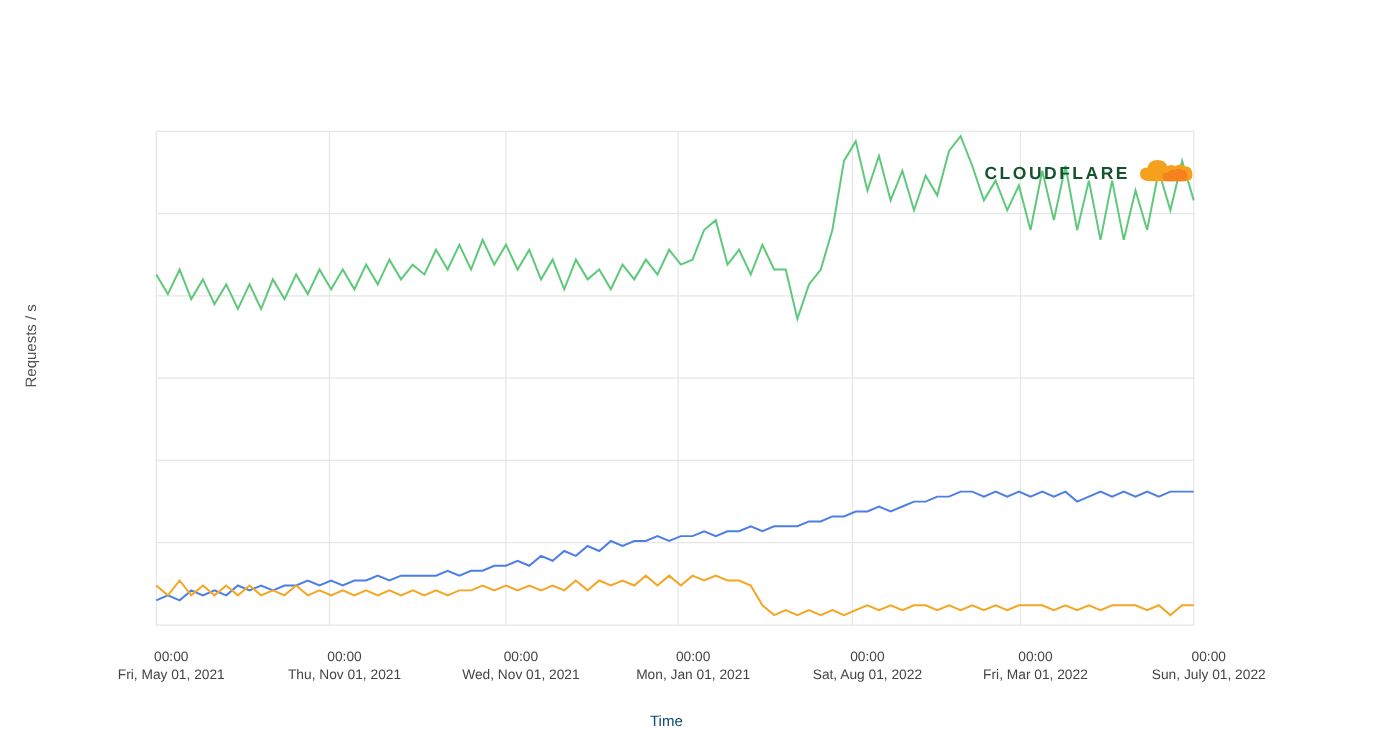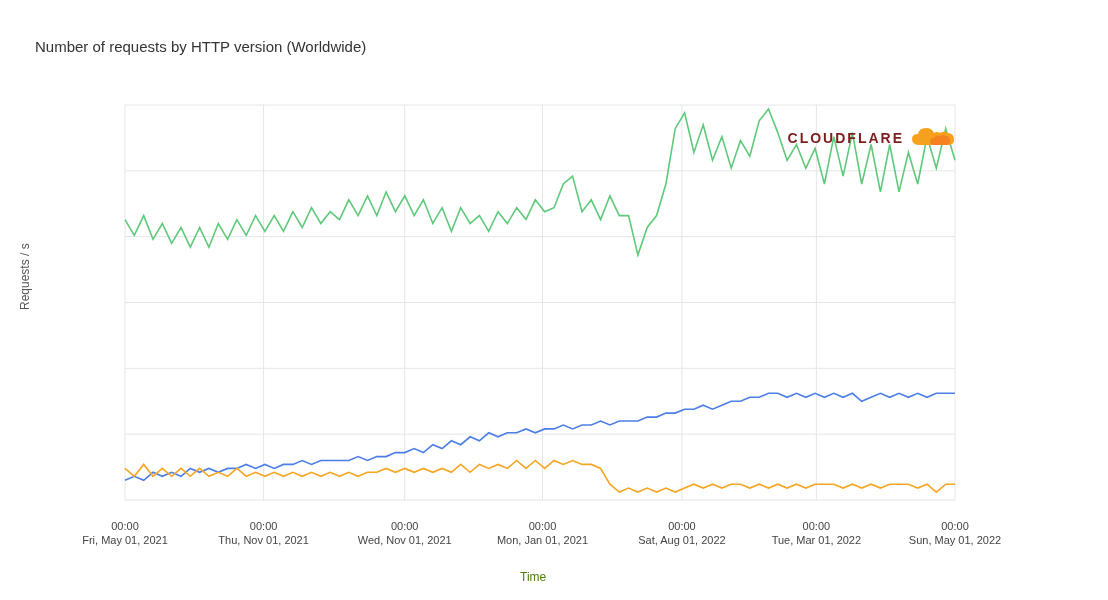--- a/index.html
+++ b/index.html
@@ -1,38 +1,37 @@
 <!DOCTYPE html>
 <html><head>
 <meta charset="utf-8">
 <style>
   html,body{margin:0;padding:0;background:#fff;font-family:-apple-system,BlinkMacSystemFont,"Segoe UI",Helvetica,Arial,sans-serif;color:#333;font-size:12px}
   .page{width:1108px;height:600px;position:relative;box-sizing:border-box}
   .title{position:absolute;left:35px;top:38px;font-size:15px;font-weight:500;color:#333}
   .ylabel{position:absolute;left:18px;top:310px;transform:rotate(-90deg);transform-origin:left top;font-size:12px;color:#555}
-  .xlabel{position:absolute;left:520px;top:570px;font-size:12px;color:#4d7c0f}
+  .xlabel{position:absolute;left:520px;top:570px;font-size:12px;color:#0c4a6e}
   .plot{position:absolute;left:95px;top:90px;width:870px;height:425px}
   .grid line{stroke:#e6e6e6;stroke-width:1}
   .series{fill:none;stroke-width:1.6}
-  .xticks{position:absolute;left:95px;top:520px;width:870px;height:40px}
+  .xticks{position:absolute;left:107px;top:520px;width:870px;height:40px}
   .xtick{position:absolute;text-align:center;transform:translateX(-50%);white-space:nowrap;font-size:11px;color:#444;line-height:1.25}
   .yticks{position:absolute;left:95px;top:90px;height:425px;width:0}
   .legend{position:absolute;left:1010px;top:110px;font-size:11px;color:#444}
   .legend-item{display:flex;align-items:center;gap:8px;margin-bottom:4px}
   .swatch{display:inline-block;width:16px;height:2px}
   .brand{position:absolute;right:150px;top:125px;display:flex;align-items:center;gap:6px}
-  .brand-text{font-weight:700;letter-spacing:2px;font-size:14px;color:#7f1d1d;font-family:Arial,sans-serif}
+  .brand-text{font-weight:700;letter-spacing:2px;font-size:14px;color:#14532d;font-family:Arial,sans-serif}
   .cloud-icon svg{display:block}
 </style>
 </head>
 <body>
 
 <div class="page">
 
-  <div class="title">Number of requests by HTTP version (Worldwide)</div>
 
   <div class="ylabel">Requests / s</div>
   <div class="xlabel">Time</div>
 
   <div class="yticks" id="yticks"></div>
 
   <div class="plot">
     <svg id="plot-svg" width="870" height="425" viewBox="0 0 870 425">
       <g class="grid" id="grid">
           <line x1="30" x2="860" y1="15" y2="15"></line>
@@ -74,25 +73,25 @@
       <div class="xtick" style="left: 447.49px;">
         <div>00:00</div>
         <div>Mon, Jan 01, 2021</div>
       </div>
       <div class="xtick" style="left: 586.93px;">
         <div>00:00</div>
         <div>Sat, Aug 01, 2022</div>
       </div>
       <div class="xtick" style="left: 721.39px;">
         <div>00:00</div>
-        <div>Tue, Mar 01, 2022</div>
+        <div>Fri, Mar 01, 2022</div>
       </div>
       <div class="xtick" style="left: 860px;">
         <div>00:00</div>
-        <div>Sun, May 01, 2022</div>
+        <div>Sun, July 01, 2022</div>
       </div>
     </div>
 
 
   <div class="brand">
     <span class="brand-text">CLOUDFLARE</span>
     <span class="cloud-icon">
       <svg width="48" height="26" viewBox="0 0 48 26">
         <path d="M10 20 Q2 20 2 14 Q2 9 8 9 Q9 3 16 3 Q22 3 24 8 Q27 6 30 8 Q34 5 38 8 Q44 8 44 15 Q44 20 38 20 Z" fill="#f6a11e"></path>
         <path d="M24 20 Q20 20 20 16 Q20 13 24 13 Q26 10 30 11 Q33 9 36 11 Q40 11 40 16 Q40 20 36 20 Z" fill="#f5821f"></path>

